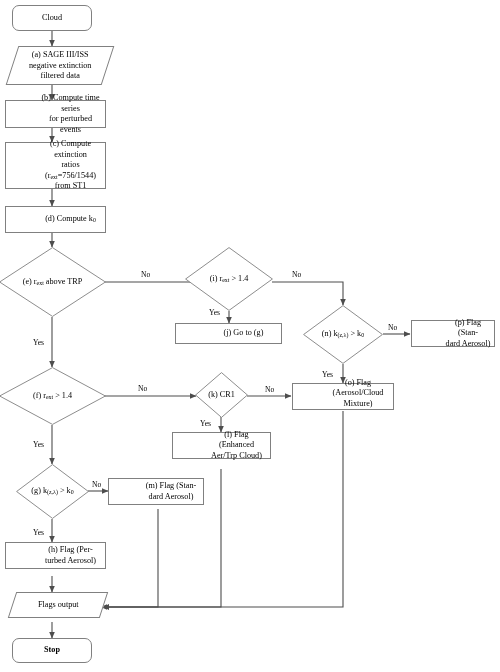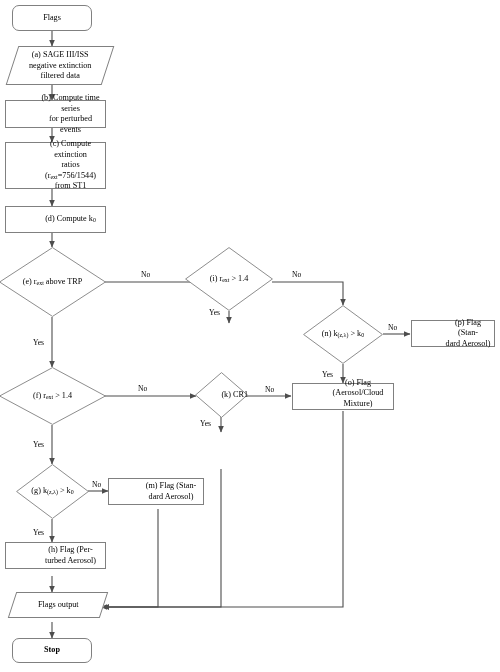--- a/index.html
+++ b/index.html
@@ -143,21 +143,21 @@
 
       <path d="M158,509 L158,607 L101,607"></path>
 
       <path d="M221,469 L221,607 L103,607"></path>
 
       <path d="M343,411 L343,607 L103,607"></path>
     </g>
   </svg>
 
   <div class="node terminal" style="left:12px; top:5px; width:80px; height:26px;">
-    <span class="txt">Flags</span>
+    <span class="txt">Cloud</span>
   </div>
 
   <div class="node io" style="left:12px; top:46px; width:96px; height:39px;">
     <span class="txt">(a) SAGE III/ISS
 negative extinction
 filtered data</span>
   </div>
 
   <div class="node rect" style="left:5px; top:100px; width:101px; height:28px;">
     <span class="txt">(b) Compute time series
@@ -193,35 +193,42 @@
     <span class="diamond-label">(g) k<sub>(z,λ)</sub> &gt; k<sub>0</sub></span>
   </div>
 
   <div class="diamond-wrap" style="left:185px; top:247px; width:88px; height:64px;">
     <svg class="diamond-shape" viewBox="0 0 88 64" preserveAspectRatio="none">
       <polygon points="44,0.6 87.4,32 44,63.4 0.6,32" fill="#ffffff" stroke="#808080" stroke-width="0.9"></polygon>
     </svg>
     <span class="diamond-label">(i) r<sub>ext</sub> &gt; 1.4</span>
   </div>
 
-  <div class="diamond-wrap" style="left:195px; top:372px; width:53px; height:46px;justify-content:flex-end;">
+  <div class="diamond-wrap" style="left:195px; top:372px; width:53px; height:46px;">
     <svg class="diamond-shape" viewBox="0 0 53 46" preserveAspectRatio="none">
       <polygon points="26.5,0.6 52.4,23 26.5,45.4 0.6,23" fill="#ffffff" stroke="#808080" stroke-width="0.9"></polygon>
     </svg>
     <span class="diamond-label">(k) CR1</span>
   </div>
 
   <div class="diamond-wrap" style="left:303px; top:305px; width:80px; height:59px;">
     <svg class="diamond-shape" viewBox="0 0 80 59" preserveAspectRatio="none">
       <polygon points="40,0.6 79.4,29.5 40,58.4 0.6,29.5" fill="#ffffff" stroke="#808080" stroke-width="0.9"></polygon>
     </svg>
     <span class="diamond-label">(n) k<sub>(z,λ)</sub> &gt; k<sub>0</sub></span>
   </div>
 
-
+  <div class="node rect" style="left:175px; top:323px; width:107px; height:21px;">
+    <span class="txt">(j) Go to (g)</span>
+  </div>
+
+  <div class="node rect" style="left:172px; top:432px; width:99px; height:27px;">
+    <span class="txt">(l) Flag (Enhanced
+Aer/Trp Cloud)</span>
+  </div>
 
   <div class="node rect" style="left:108px; top:478px; width:96px; height:27px;">
     <span class="txt">(m) Flag (Stan-
 dard Aerosol)</span>
   </div>
 
   <div class="node rect" style="left:292px; top:383px; width:102px; height:27px;align-items:flex-end;">
     <span class="txt">(o) Flag (Aerosol/Cloud
 Mixture)</span>
   </div>

